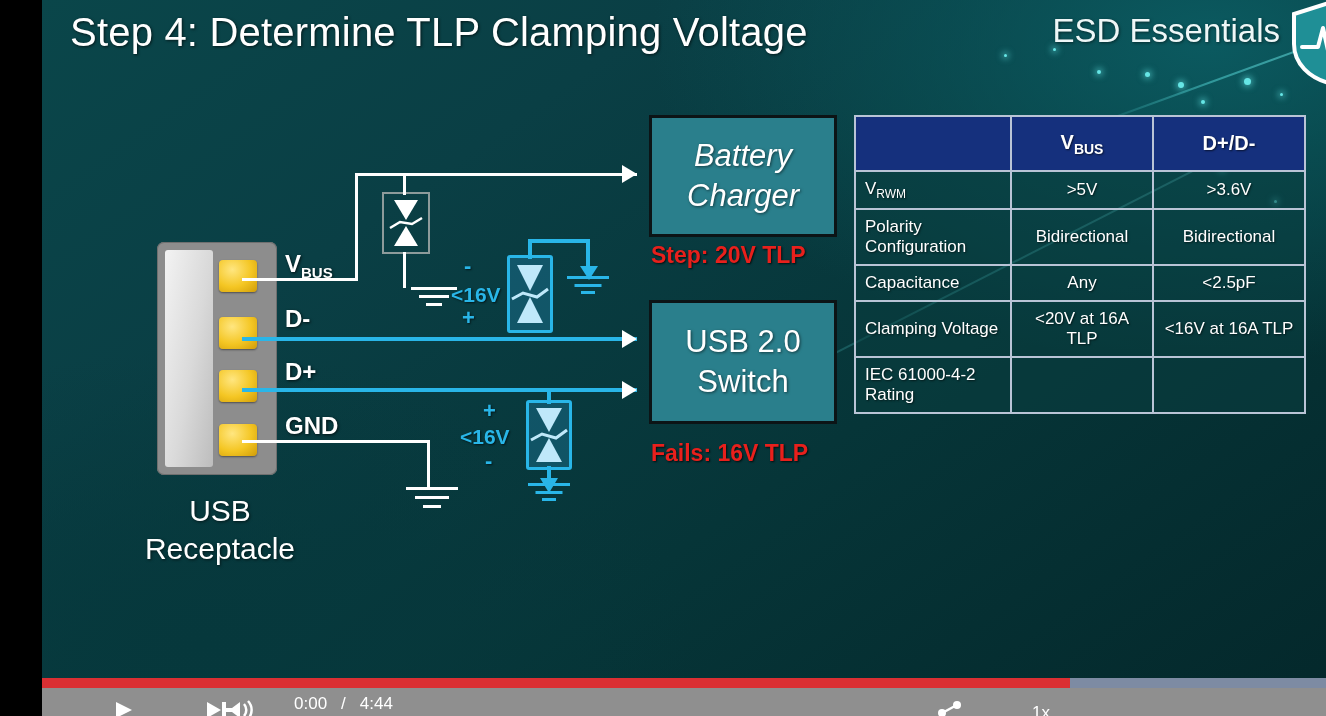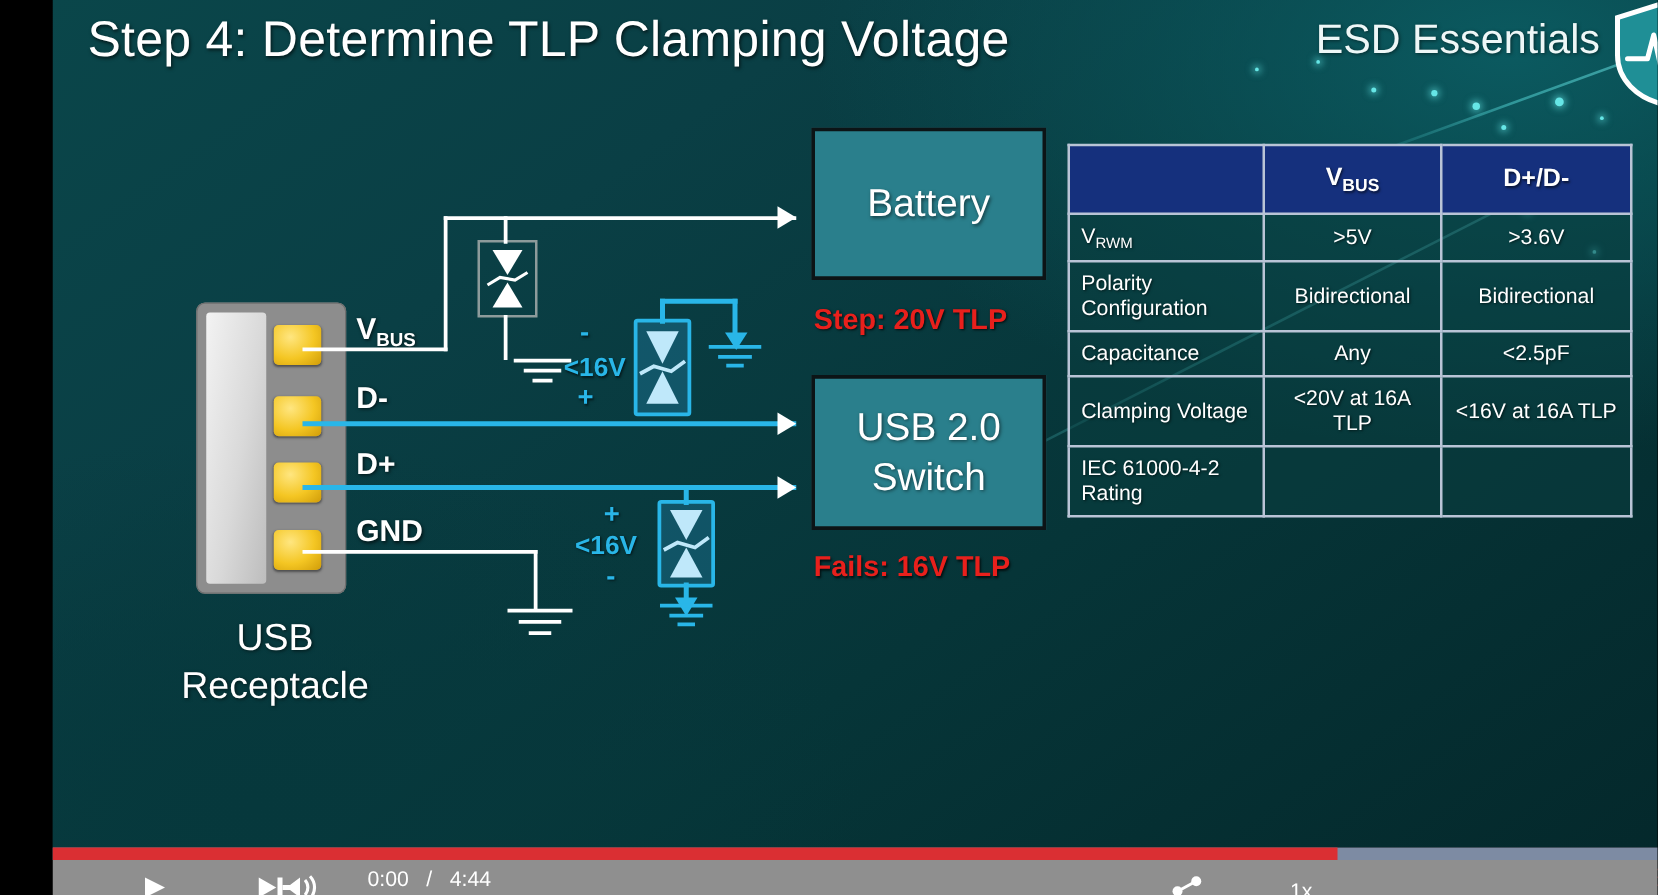--- a/index.html
+++ b/index.html
@@ -366,23 +366,24 @@
     <div class="clamp-label" style="left:418px;top:425px;">&lt;16V</div>
     <div class="sign-label" style="left:441px;top:398px;">+</div>
     <div class="sign-label" style="left:443px;top:448px;">-</div>
 
     <div class="gnd" style="left:358px;top:487px;width:64px;height:26px;">
       <i style="top:0px;width:52px;"></i>
       <i style="top:9px;width:34px;"></i>
       <i style="top:18px;width:18px;"></i>
     </div>
 
-    <div class="ic-box" style="left:607px;top:102px;width:188px;height:122px;">
+    <div class="ic-box" style="left:607px;top:115px;width:188px;height:122px;font-style:italic;">
       <div>
         <div>Battery</div>
+        <div>Charger</div>
       </div>
     </div>
     <div class="fail-label" style="left:609px;top:242px;">Step: 20V TLP</div>
 
     <div class="ic-box" style="left:607px;top:300px;width:188px;height:124px;">
       <div>
         <div>USB 2.0</div>
         <div>Switch</div>
       </div>
     </div>

